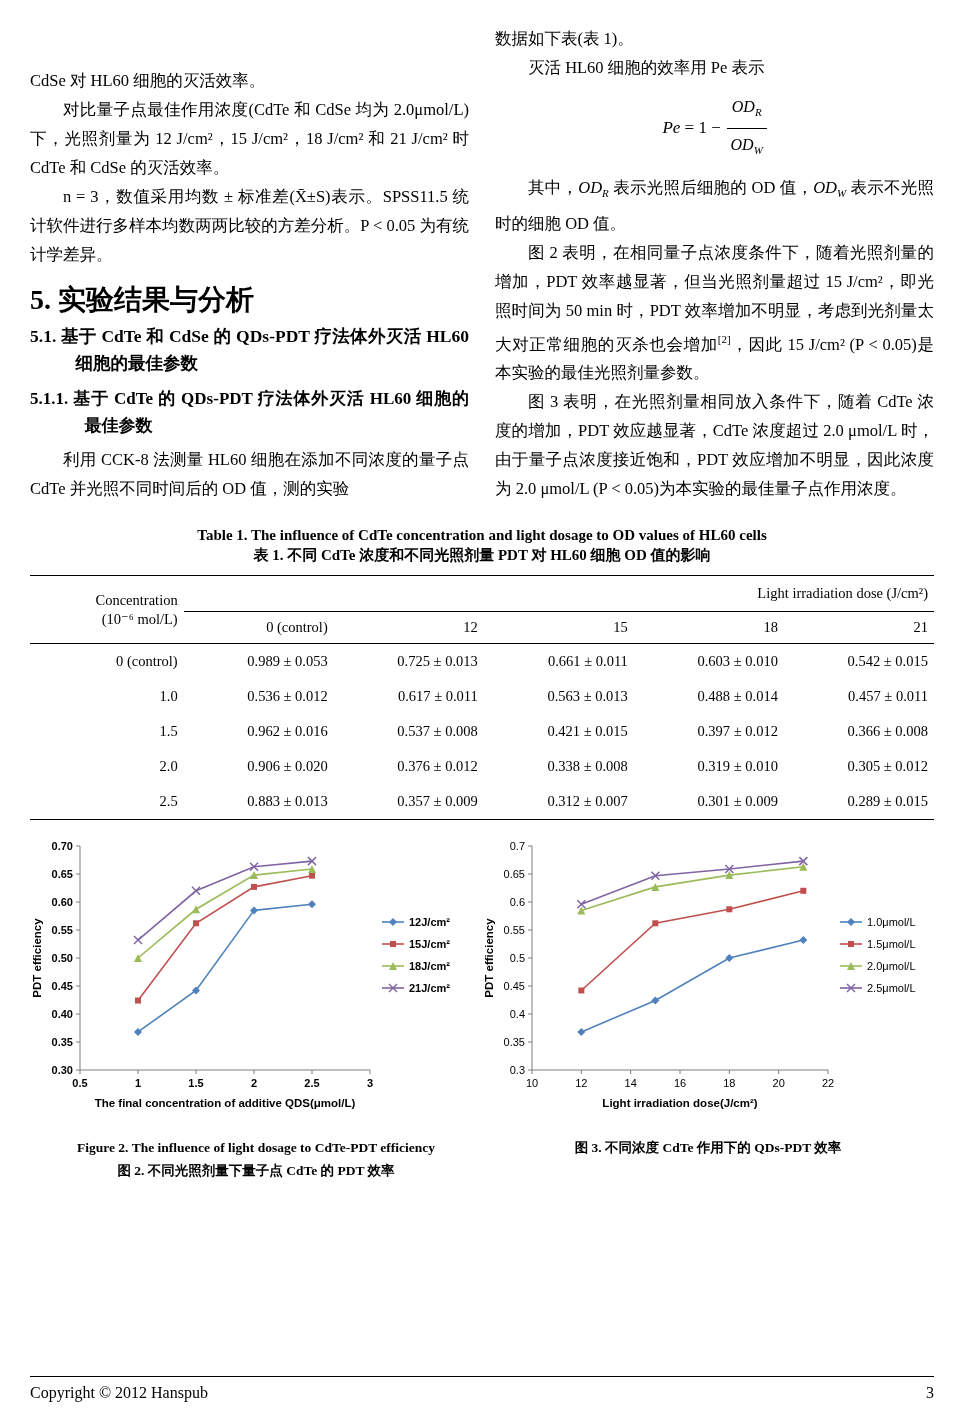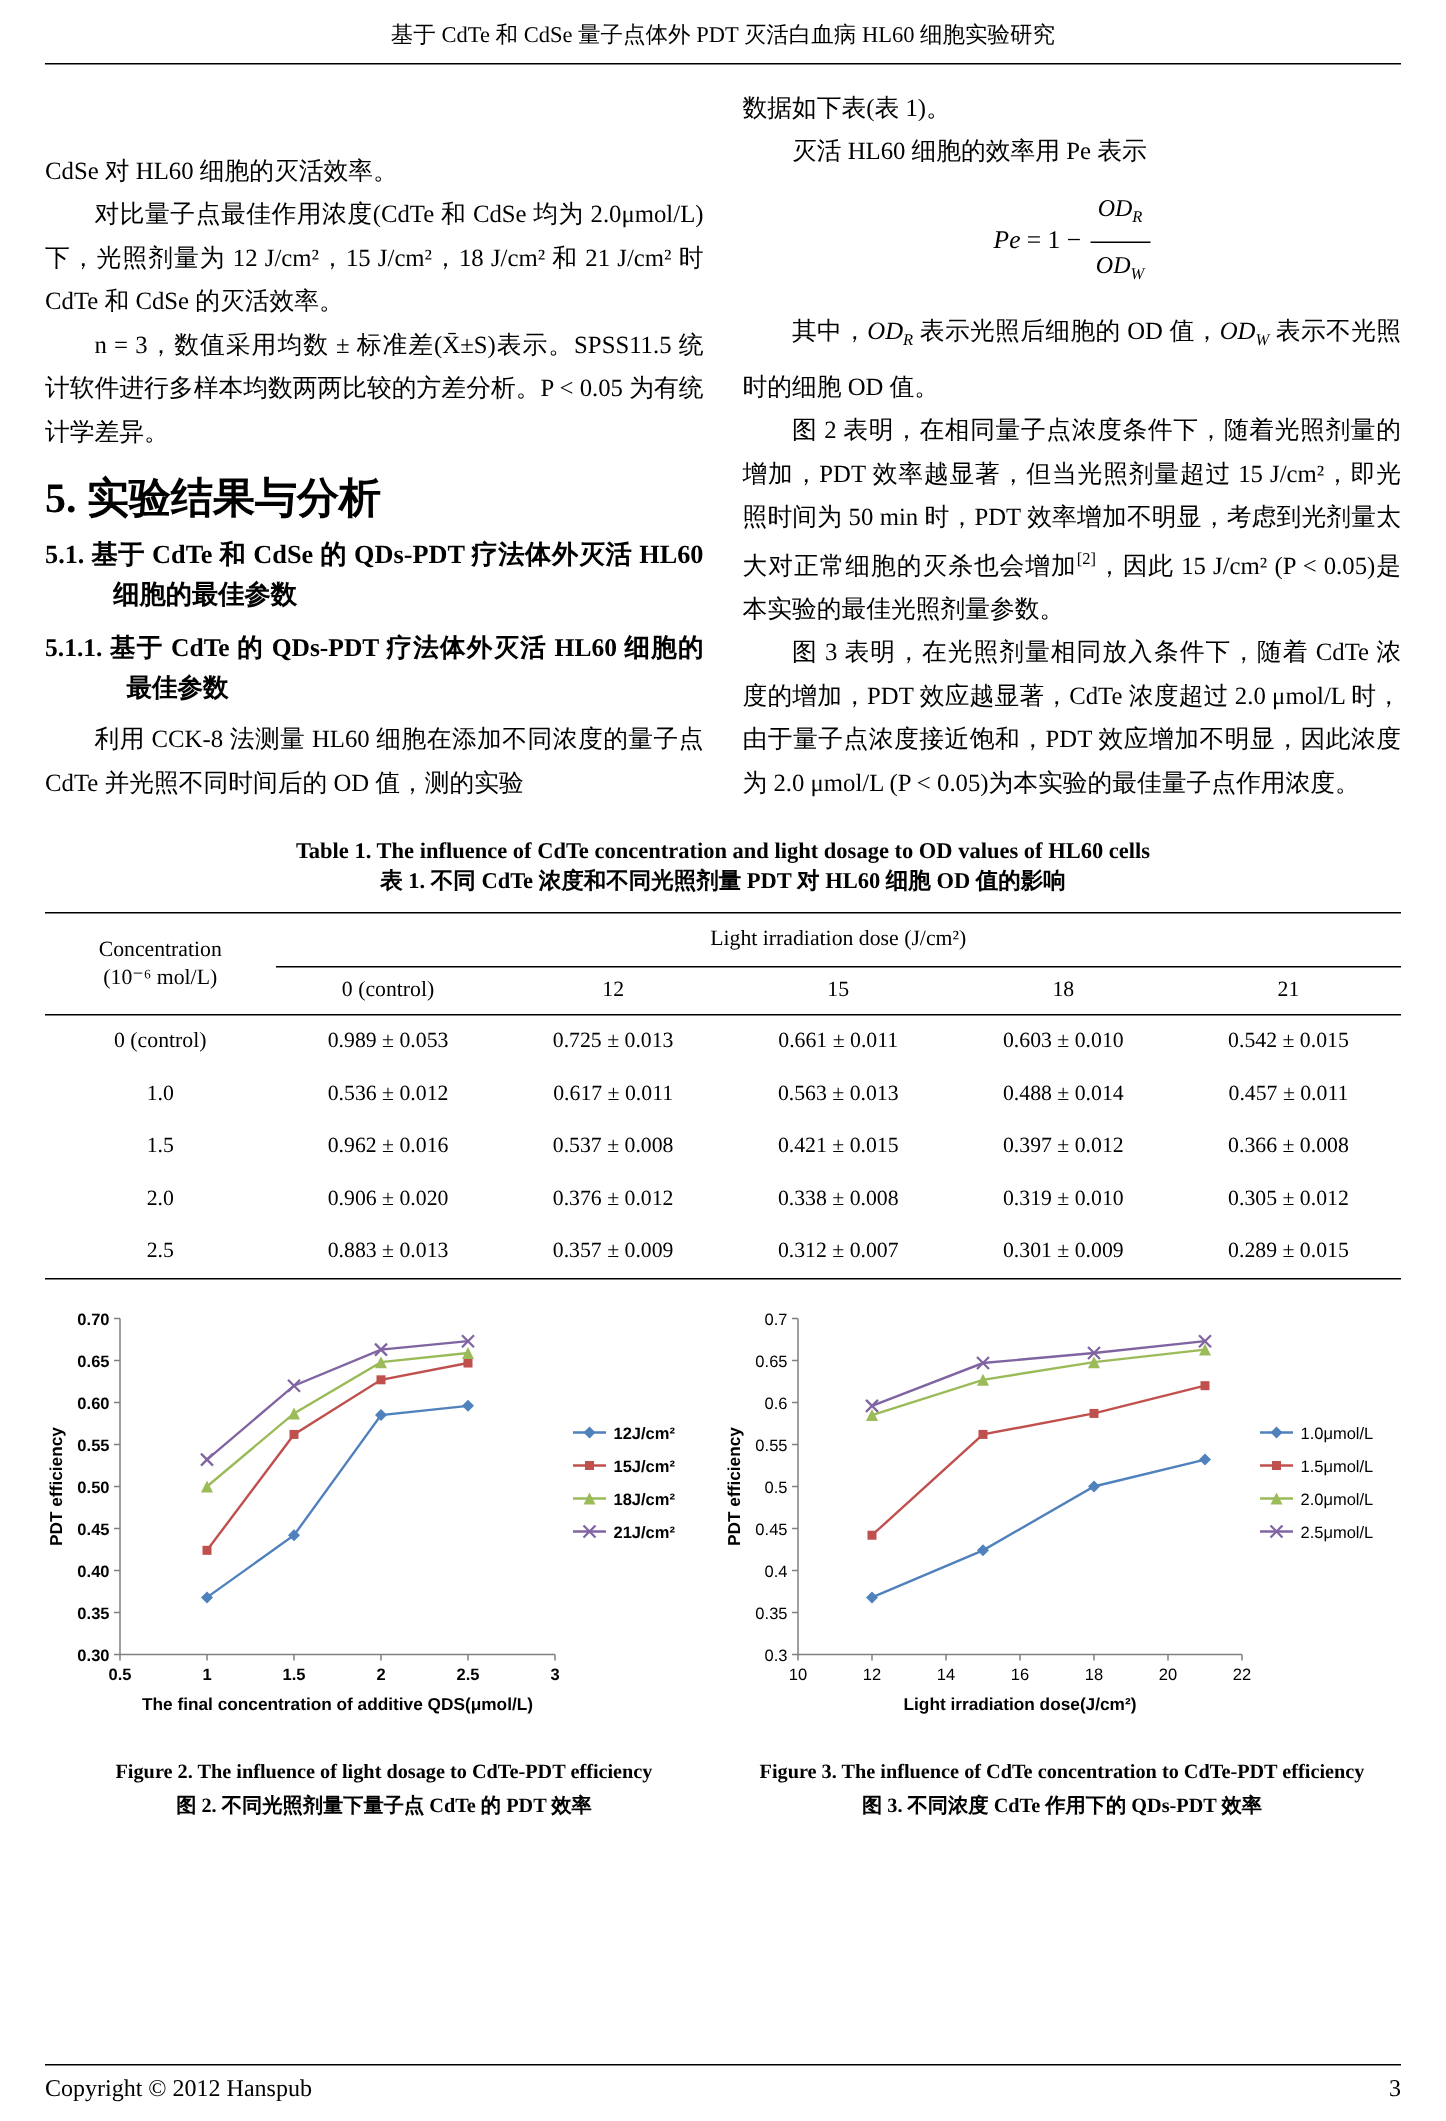--- a/index.html
+++ b/index.html
@@ -30,44 +30,41 @@
   .frac .den { display:block; padding-top:1px; }
   .var { font-style:italic; }
   .var-sub { font-size:11px; font-style:italic; }
   sup.ref { font-size:11px; }
 
   .table-section { margin-top:22px; }
   .tbl-cap { text-align:center; font-weight:bold; font-size:15px; line-height:20px; }
   table.data-table { width:100%; border-collapse:collapse; margin-top:10px;
     border-top:1.5px solid #000; border-bottom:1.5px solid #000; font-size:14.5px; }
   table.data-table th { font-weight:normal; }
-  table.data-table th, table.data-table td { text-align:center; padding:9px 6px; }
+  table.data-table th, table.data-table td { text-align:right; padding:9px 6px; }
   th.conc-h { border-bottom:1px solid #000; width:17%; }
   th.conc-h .blk { display:block; line-height:19px; }
   th.dose-h { border-bottom:1px solid #000; padding:6px 6px 5px; }
   tr.subhead th { border-bottom:1px solid #000; padding:7px 6px; }
   tbody td { padding:11px 6px; }
 
   .figures { display:flex; justify-content:space-between; margin-top:14px; }
   .figure { width:452px; }
   .chart { width:452px; height:300px; }
   .fig-caption { text-align:center; font-weight:bold; font-size:13.5px; line-height:19px; margin-top:4px; }
 
   .footer { position:absolute; left:30px; right:30px; bottom:12px;
     border-top:1px solid #000; padding-top:7px; display:flex;
     justify-content:space-between; font-size:16px; }
 </style>
 </head>
 <body>
 
 <div class="page">
 
-  <div class="header">
-    <span>基于 CdTe 和 CdSe 量子点体外 PDT 灭活白血病 HL60 细胞实验研究</span>
-  </div>
 
   <div class="columns">
 
     <div class="col">
       <p class="flush">CdSe 对 HL60 细胞的灭活效率。</p>
       <p class="indent">对比量子点最佳作用浓度(CdTe 和 CdSe 均为 2.0μmol/L)下，光照剂量为 12 J/cm²，15 J/cm²，18 J/cm² 和 21 J/cm² 时 CdTe 和 CdSe 的灭活效率。</p>
       <p class="indent">n = 3，数值采用均数 ± 标准差(X̄±S)表示。SPSS11.5 统计软件进行多样本均数两两比较的方差分析。P &lt; 0.05 为有统计学差异。</p>
       <h2 class="sec">5. 实验结果与分析</h2>
       <h3 class="sec51">5.1. 基于 CdTe 和 CdSe 的 QDs-PDT 疗法体外灭活 HL60 细胞的最佳参数</h3>
       <h3 class="sec511">5.1.1. 基于 CdTe 的 QDs-PDT 疗法体外灭活 HL60 细胞的最佳参数</h3>
@@ -303,21 +300,20 @@
             <rect x="366" y="107" width="6" height="6" fill="#C0504D"></rect>
             <text x="385" y="114" font-size="11" font-weight="normal" fill="#000">1.5μmol/L</text>
             <line x1="358" y1="132" x2="380" y2="132" stroke="#9BBB59" stroke-width="1.6"></line>
             <polygon points="369,128 373,136 365,136" fill="#9BBB59"></polygon>
             <text x="385" y="136" font-size="11" font-weight="normal" fill="#000">2.0μmol/L</text>
             <line x1="358" y1="154" x2="380" y2="154" stroke="#8064A2" stroke-width="1.6"></line>
             <line x1="365" y1="150" x2="373" y2="158" stroke="#8064A2" stroke-width="1.5"></line>
             <line x1="365" y1="158" x2="373" y2="150" stroke="#8064A2" stroke-width="1.5"></line>
             <text x="385" y="158" font-size="11" font-weight="normal" fill="#000">2.5μmol/L</text>
           </svg></div>
-      <div class="fig-caption">Figure 3. The influence of CdTe concentration to CdTe-PDT efficiency</div>
       <div class="fig-caption">图 3. 不同浓度 CdTe 作用下的 QDs-PDT 效率</div>
     </div>
   </div>
 
   <div class="footer">
     <span>Copyright © 2012 Hanspub</span>
     <span>3</span>
   </div>
 
 </div>

